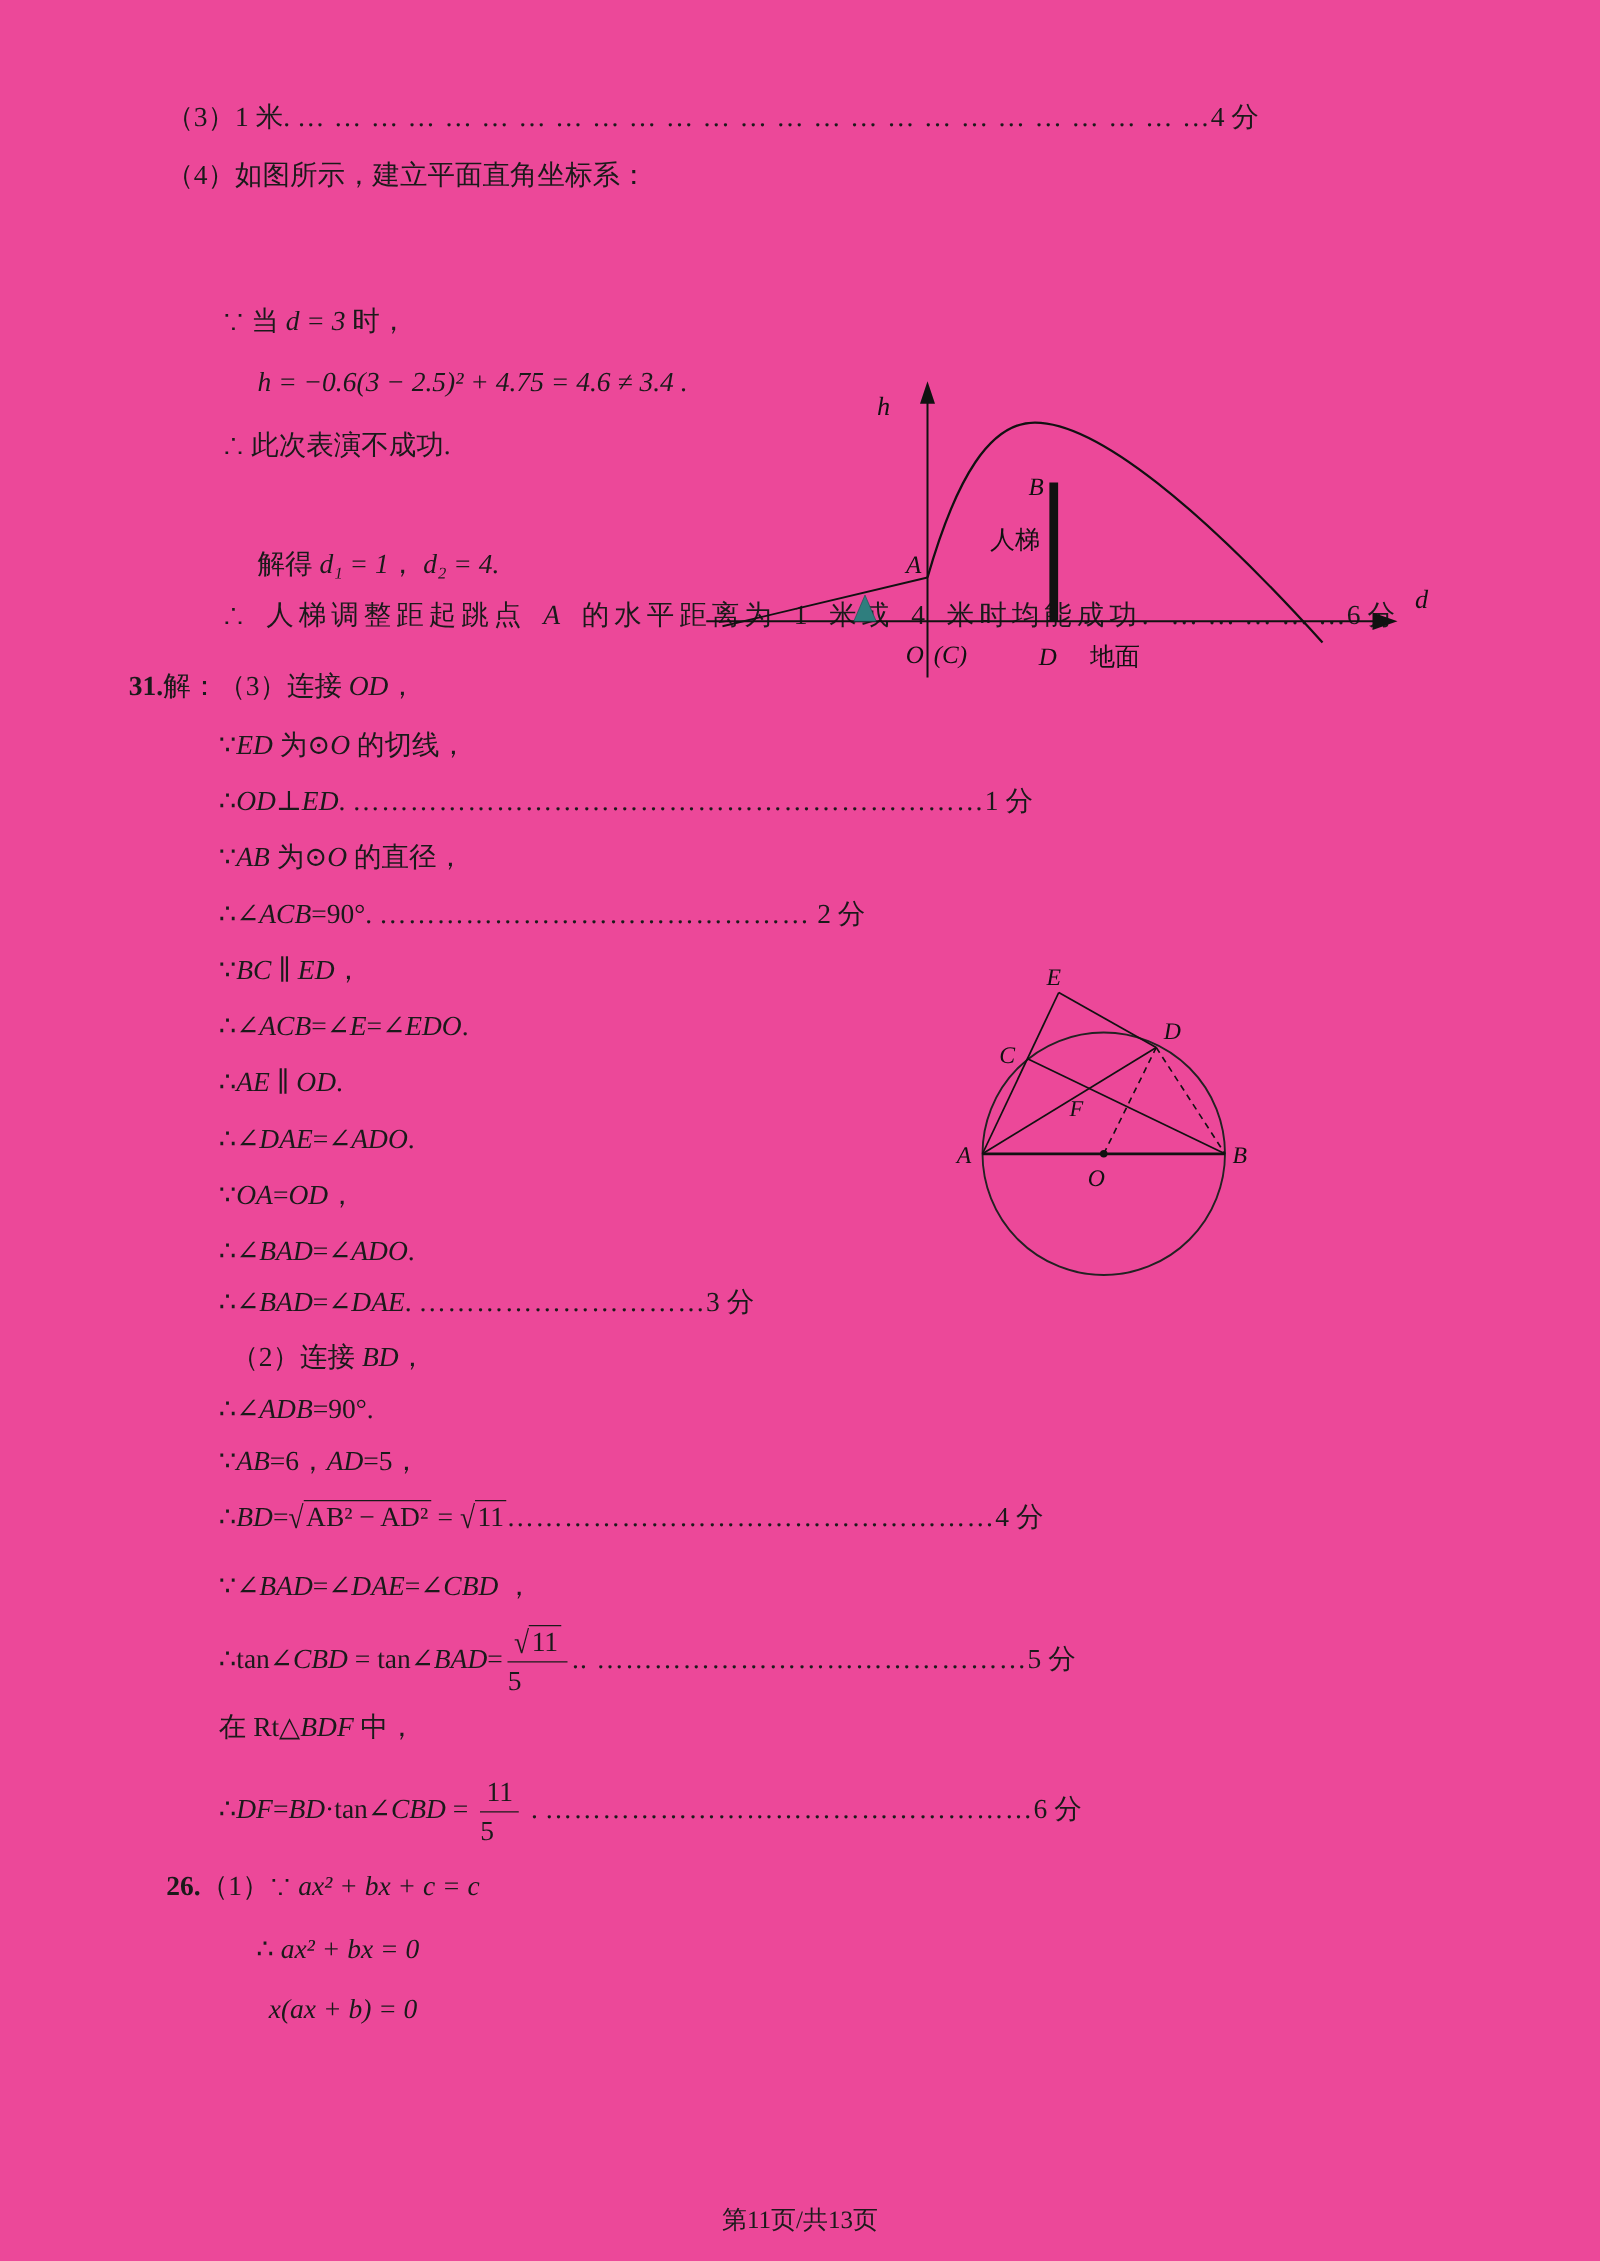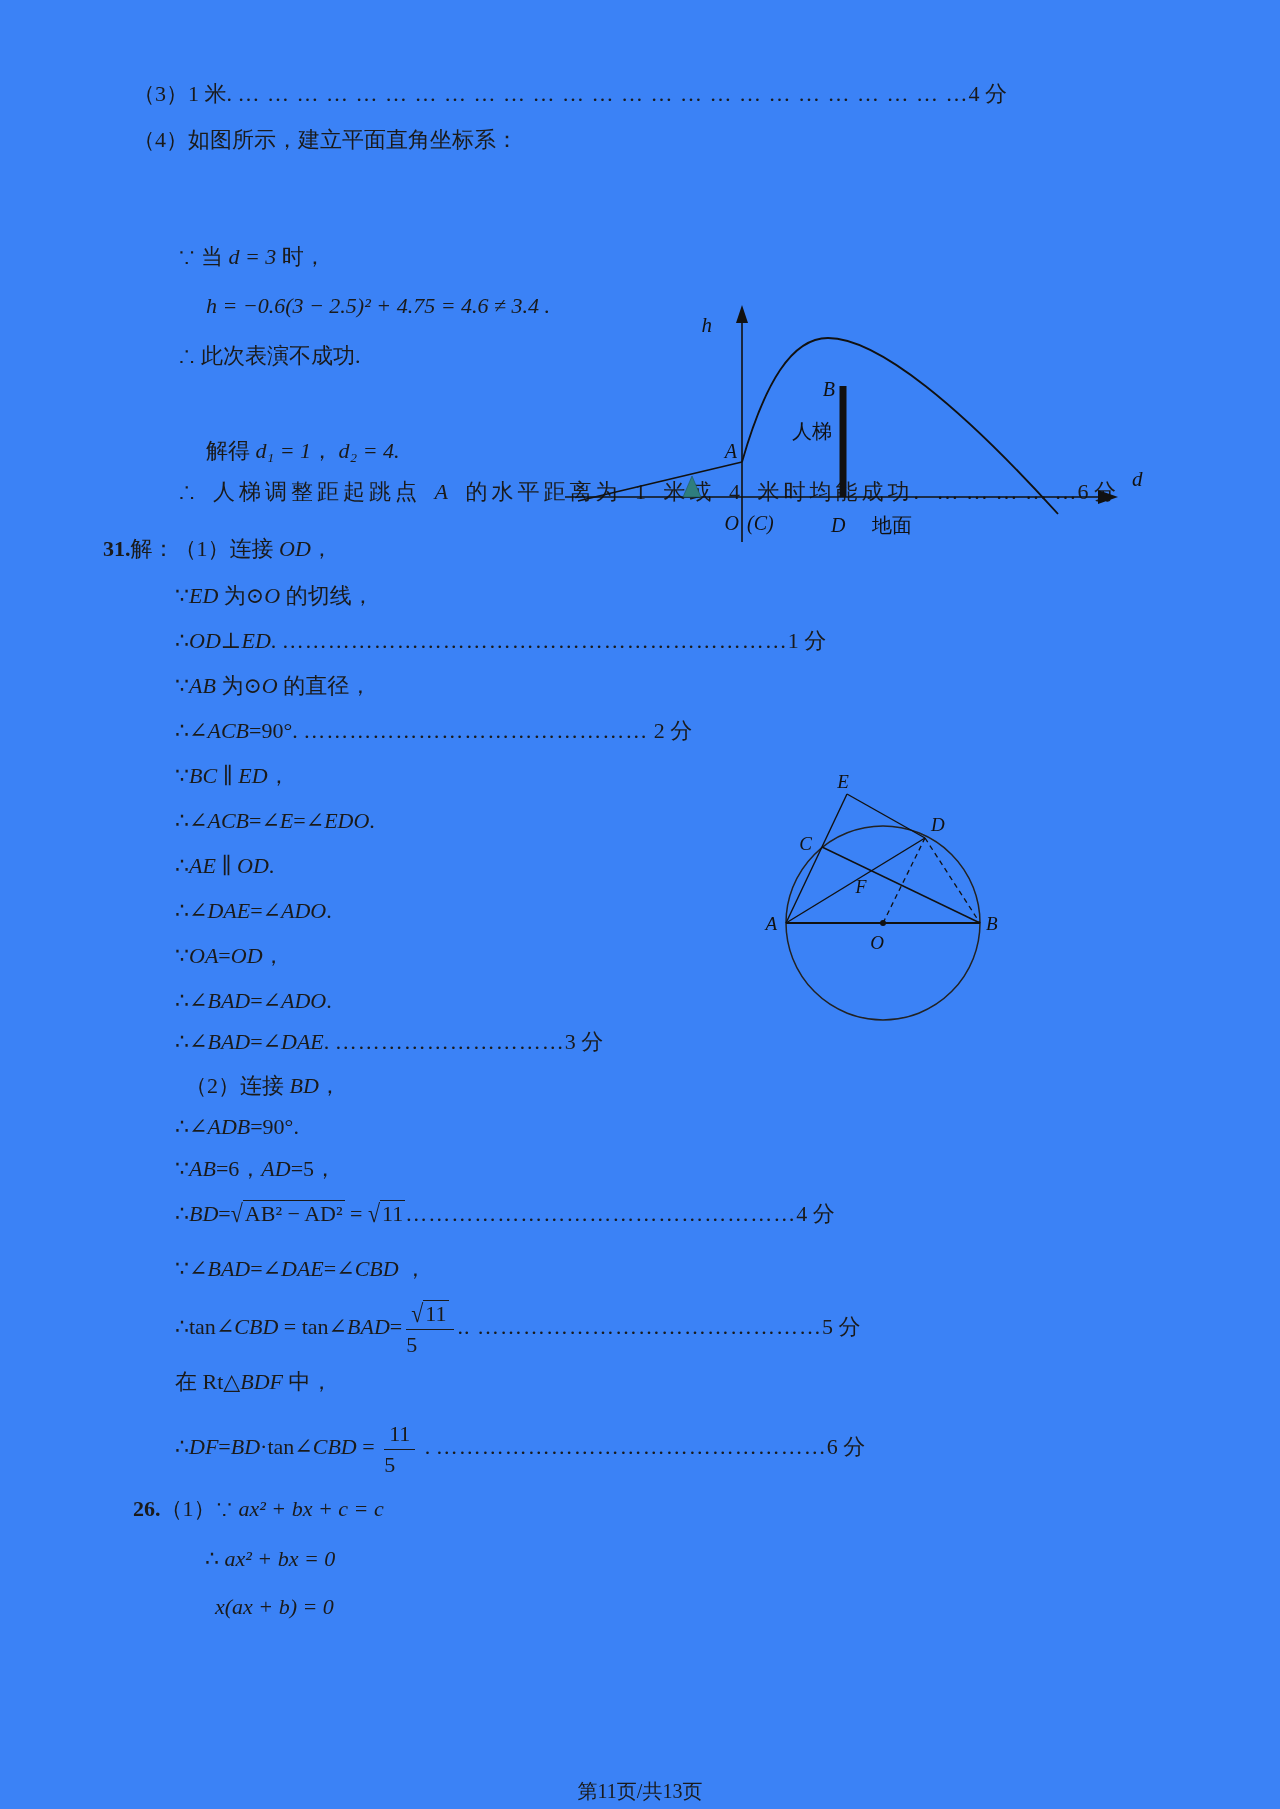--- a/index.html
+++ b/index.html
@@ -1,19 +1,19 @@
 <!DOCTYPE html>
 <html><head>
 <meta charset="utf-8">
 <style>
   html,body{margin:0;padding:0;background:#ffffff;}
   #page{
     position:relative;
     width:1280px;height:1809px;
-    background:#3b82f6;
+    background:#ec4899;
     font-family:"Liberation Serif","DejaVu Serif",serif;
     color:#1a1a1a;
     overflow:hidden;
   }
   .line{
     position:absolute;
     white-space:nowrap;
     font-size:22px;
     line-height:1.25;
   }
@@ -33,37 +33,37 @@
   
   .fr{display:inline-block;text-align:left;vertical-align:middle;margin:0 4px;font-style:normal;}
   .fr .num{display:block;border-bottom:1.6px solid #1a1a1a;padding:0 5px 1px;}
   .fr .den{display:block;padding-top:1px;}
   .fr .num .rbody{border-top:1.6px solid #1a1a1a;font-style:normal;}
   svg{position:absolute;pointer-events:none;overflow:visible;}
   svg text{font-family:"Liberation Serif","DejaVu Serif",serif;fill:#111;}
   .it-t{font-style:italic;}
   #footer{
     position:absolute;left:0;right:0;top:1762px;
-    text-align:center;font-size:20px;margin-top:16px;
+    text-align:center;font-size:20px;
   }
 </style>
 </head>
 <body>
 
 <div id="page">
 
   <div class="line" style="left:133px;top:80px"><span class="c">（3）1 米. </span><span class="dots">… … … … … … … … … … … … … … … … … … … … … … … … …</span><span class="score">4 分</span></div>
   <div class="line" style="left:133px;top:126px"><span class="c">（4）如图所示，建立平面直角坐标系：</span></div>
   <div class="line" style="left:178px;top:243px"><span class="c">∵ 当 </span><span class="m">d = 3</span><span class="c"> 时，</span></div>
   <div class="line" style="left:206px;top:292px"><span class="m">h = −0.6(3 − 2.5)² + 4.75 = 4.6 ≠ 3.4 .</span></div>
   <div class="line" style="left:178px;top:342px"><span class="c">∴ 此次表演不成功.</span></div>
   <div class="line" style="left:206px;top:437px"><span class="c">解得 </span><span class="m">d₁ = 1</span><span class="c">， </span><span class="m">d₂ = 4.</span></div>
   <div class="line spread" style="left:178px;top:478px"><span class="c">∴ 人梯调整距起跳点 </span><span class="m">A</span><span class="c"> 的水平距离为 1 米或 4 米时均能成功. </span><span class="dots">… … … … …</span><span class="score">6 分</span></div>
 
-  <div class="line" style="left:103px;top:535px"><span class="b">31.</span><span class="c">解：（1）连接 </span><span class="m">OD</span><span class="c">，</span></div>
+  <div class="line" style="left:103px;top:535px"><span class="b">31.</span><span class="c">解：（3）连接 </span><span class="m">OD</span><span class="c">，</span></div>
   <div class="line" style="left:175px;top:582px"><span class="c">∵</span><span class="m">ED</span><span class="c"> 为⊙</span><span class="m">O</span><span class="c"> 的切线，</span></div>
   <div class="line" style="left:175px;top:627px"><span class="c">∴</span><span class="m">OD</span><span class="c">⊥</span><span class="m">ED</span><span class="c">.  </span><span class="dots">…………………………………………………………</span><span class="score">1 分</span></div>
   <div class="line" style="left:175px;top:672px"><span class="c">∵</span><span class="m">AB</span><span class="c"> 为⊙</span><span class="m">O</span><span class="c"> 的直径，</span></div>
   <div class="line" style="left:175px;top:717px"><span class="c">∴∠</span><span class="m">ACB</span><span class="c">=90°. </span><span class="dots">………………………………………</span><span class="score"> 2 分</span></div>
   <div class="line" style="left:175px;top:762px"><span class="c">∵</span><span class="m">BC</span><span class="c"> ∥ </span><span class="m">ED</span><span class="c">，</span></div>
   <div class="line" style="left:175px;top:807px"><span class="c">∴∠</span><span class="m">ACB</span><span class="c">=∠</span><span class="m">E</span><span class="c">=∠</span><span class="m">EDO</span><span class="c">.</span></div>
   <div class="line" style="left:175px;top:852px"><span class="c">∴</span><span class="m">AE</span><span class="c"> ∥ </span><span class="m">OD</span><span class="c">.</span></div>
   <div class="line" style="left:175px;top:897px"><span class="c">∴∠</span><span class="m">DAE</span><span class="c">=∠</span><span class="m">ADO</span><span class="c">.</span></div>
   <div class="line" style="left:175px;top:942px"><span class="c">∵</span><span class="m">OA</span><span class="c">=</span><span class="m">OD</span><span class="c">，</span></div>
   <div class="line" style="left:175px;top:987px"><span class="c">∴∠</span><span class="m">BAD</span><span class="c">=∠</span><span class="m">ADO</span><span class="c">.</span></div>

